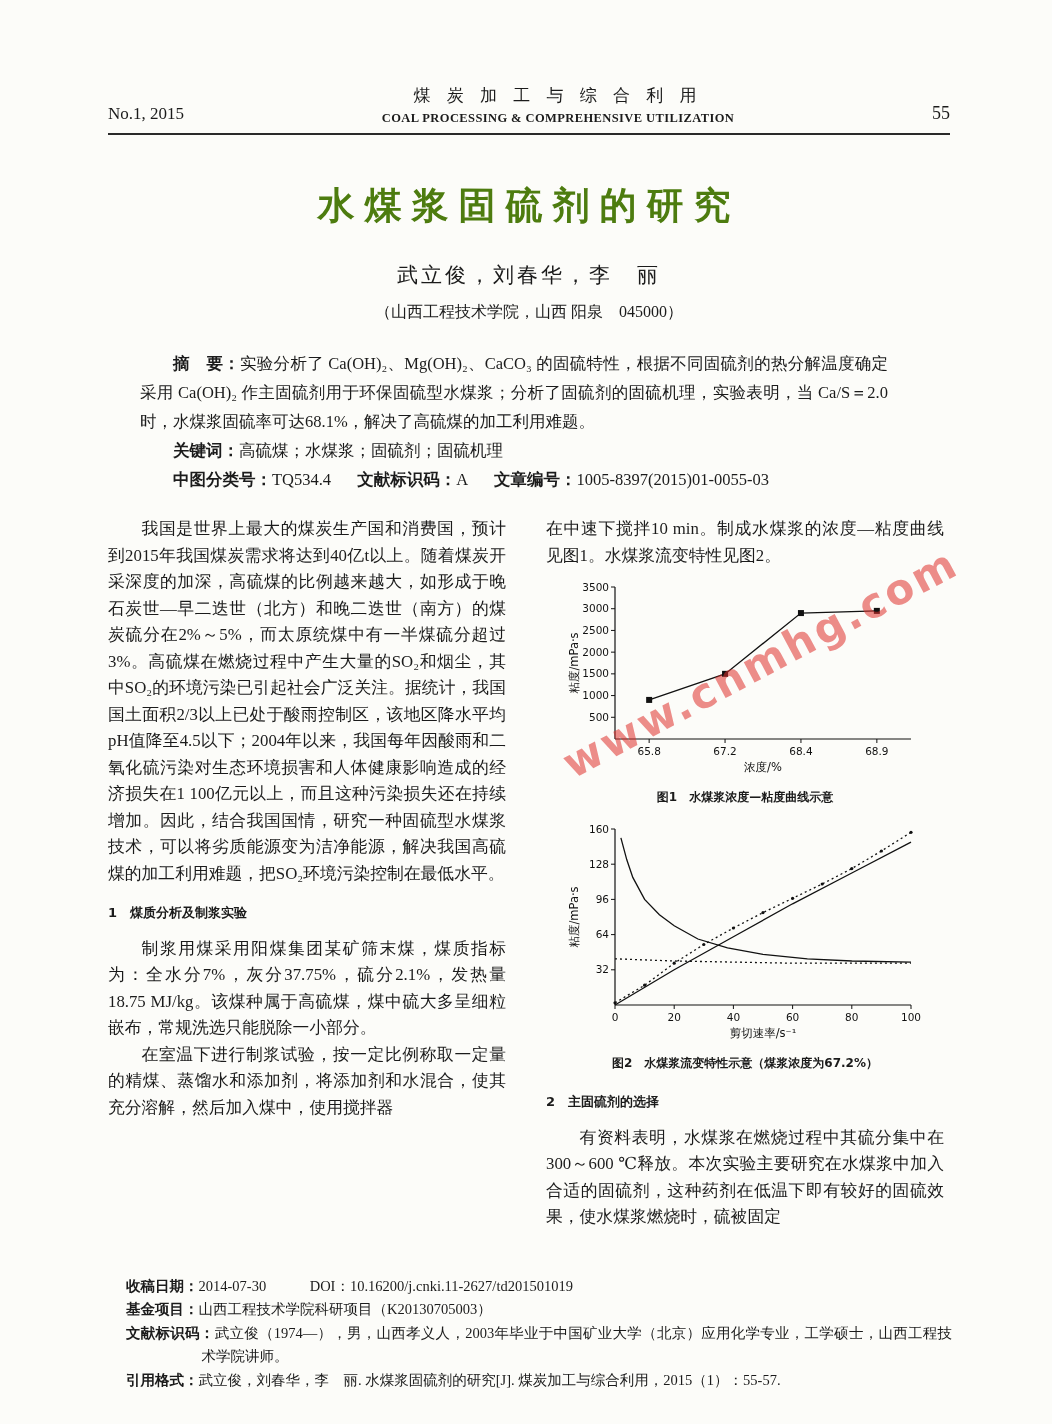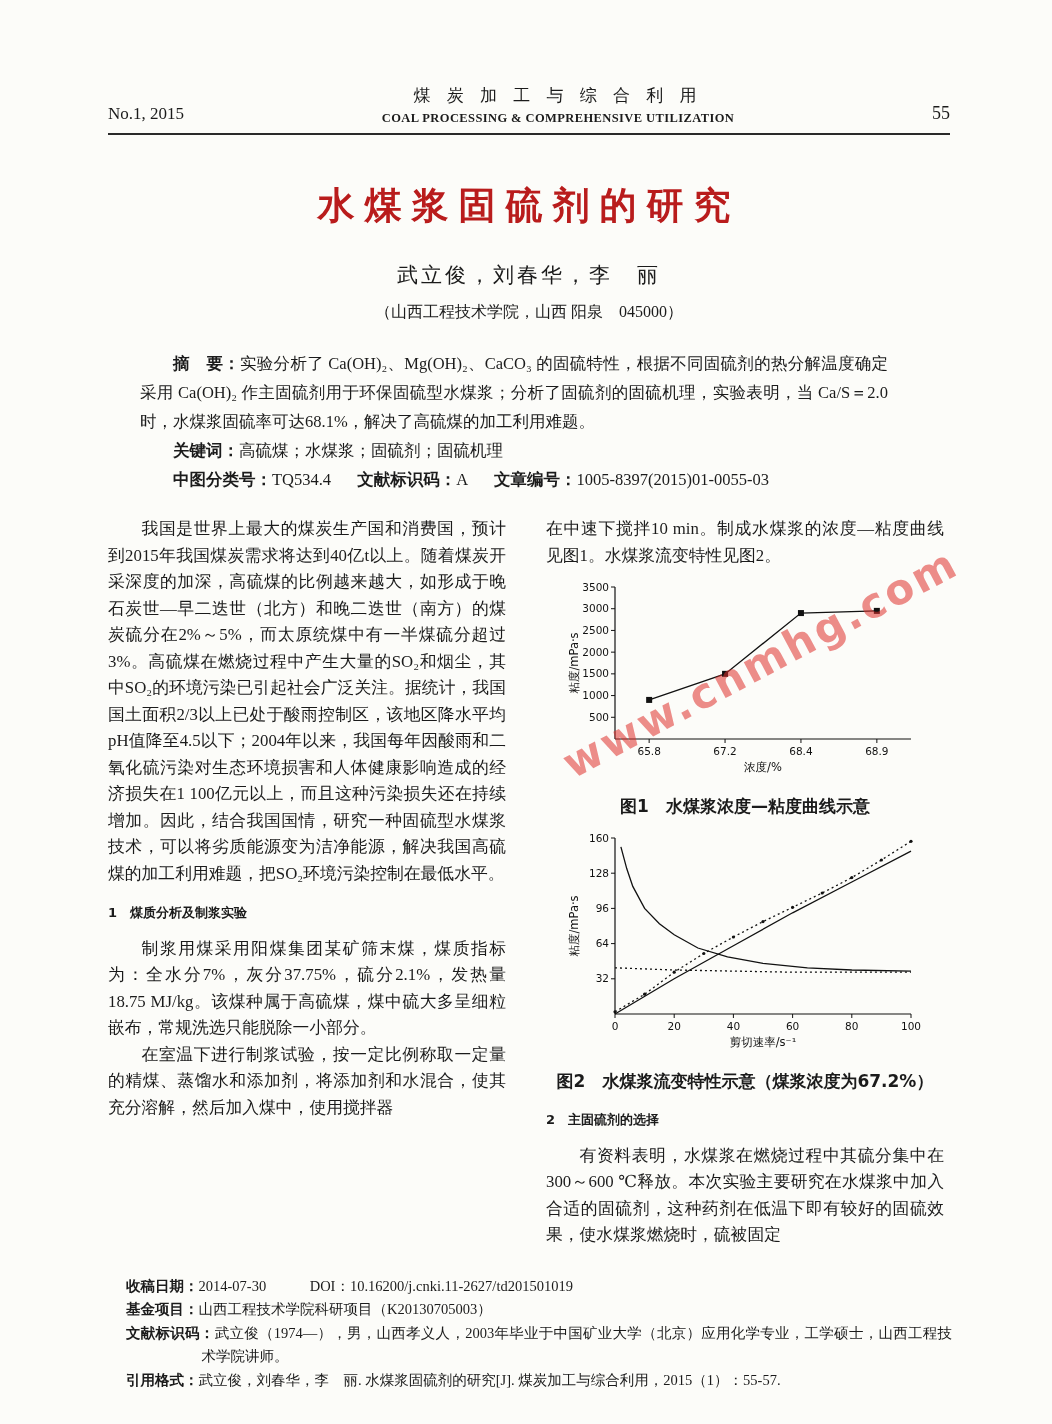--- a/index.html
+++ b/index.html
@@ -13,37 +13,37 @@
   
   .jheader { margin-top:84px; display:flex; justify-content:space-between; align-items:flex-end;
              padding-bottom:7px; border-bottom:2px solid #2a2a2a; }
   .issue { font-size:17px; padding-bottom:2px; }
   .journal { text-align:center; }
   .journal-cn { font-size:17px; letter-spacing:6px; margin-bottom:4px; }
   .journal-en { font-size:12.5px; font-weight:bold; letter-spacing:0.4px; }
   .pageno { font-size:18px; padding-bottom:2px; }
   
   .title { text-align:center; margin-top:46px; font-size:37px; font-weight:900; letter-spacing:10px;
-           font-family:"DejaVu Sans","Liberation Sans",sans-serif; color:#b91c1c; }
+           font-family:"DejaVu Sans","Liberation Sans",sans-serif; color:#4d7c0f; }
   .authors { text-align:center; margin-top:30px; font-size:21px; letter-spacing:3px; }
   .affiliation { text-align:center; margin-top:13px; font-size:16px; }
   .front { margin:26px 62px 0 32px; font-size:16.5px; line-height:29px; }
   .front .line { text-align:justify; text-indent:2em; }
   .b { font-family:"DejaVu Sans","Liberation Sans",sans-serif; font-weight:bold; }
   .sp { display:inline-block; width:26px; }
   
   .columns { display:flex; gap:40px; margin-top:22px; }
   .col { width:398px; font-size:16.8px; line-height:26.5px; text-align:justify; }
   .para { text-indent:2em; }
   .para.noindent { text-indent:0; }
   .section { font-family:"DejaVu Sans","Liberation Sans",sans-serif; font-weight:bold;
              font-size:13px; margin:13px 0 9px; }
   figure { margin:8px 0 6px; text-align:center; }
   figcaption { font-family:"DejaVu Sans","Liberation Sans",sans-serif; font-weight:bold;
-               font-size:17px; margin-top:18px; }
+               font-size:12px; margin-top:9px; }
   svg.chart { display:block; margin:0 auto; }
   svg.chart text { font-family:"DejaVu Sans","Liberation Sans",sans-serif; }
   
   .footnotes { position:absolute; left:126px; right:100px; bottom:32px;
                font-size:14.5px; line-height:23.5px; }
   .fn { padding-left:5.2em; text-indent:-5.2em; text-align:justify; }
   
   .watermark { position:absolute; left:566px; top:742px; transform:rotate(-28deg);
                transform-origin:0 50%; font-size:42px; font-weight:bold; letter-spacing:3px;
                font-family:"DejaVu Sans","Liberation Sans",sans-serif;

